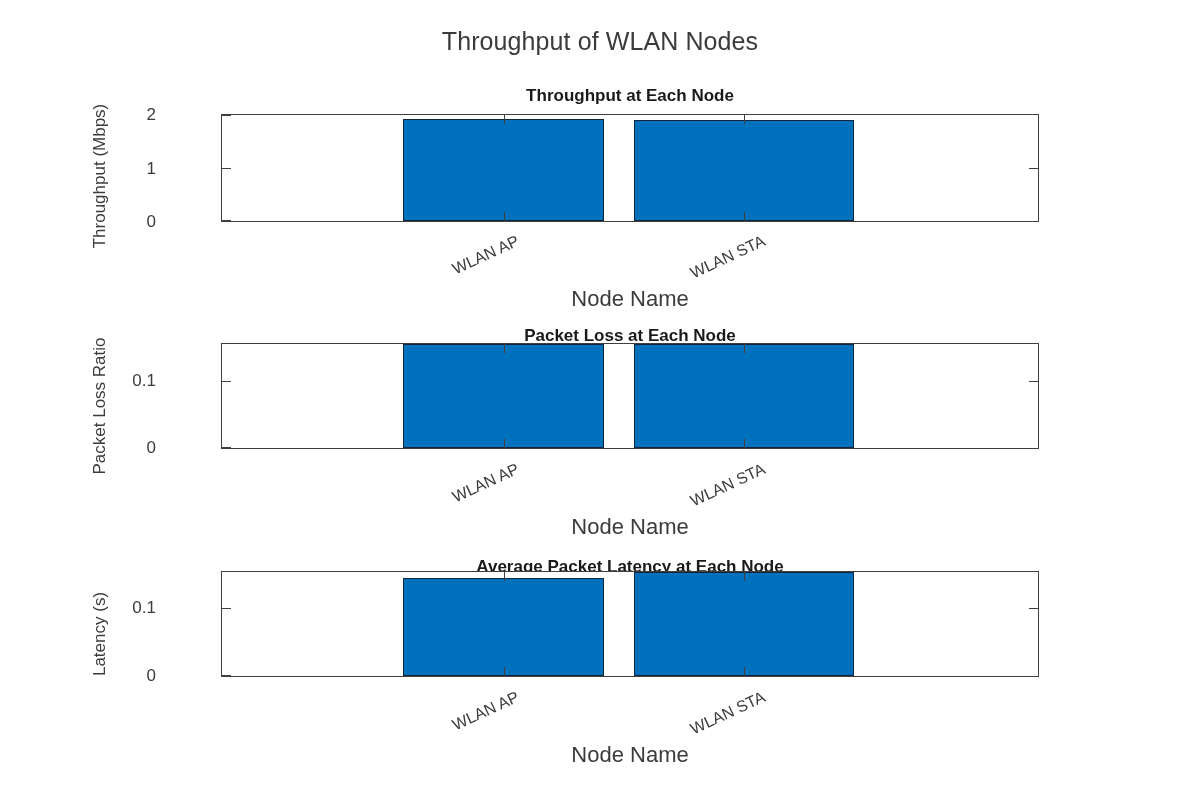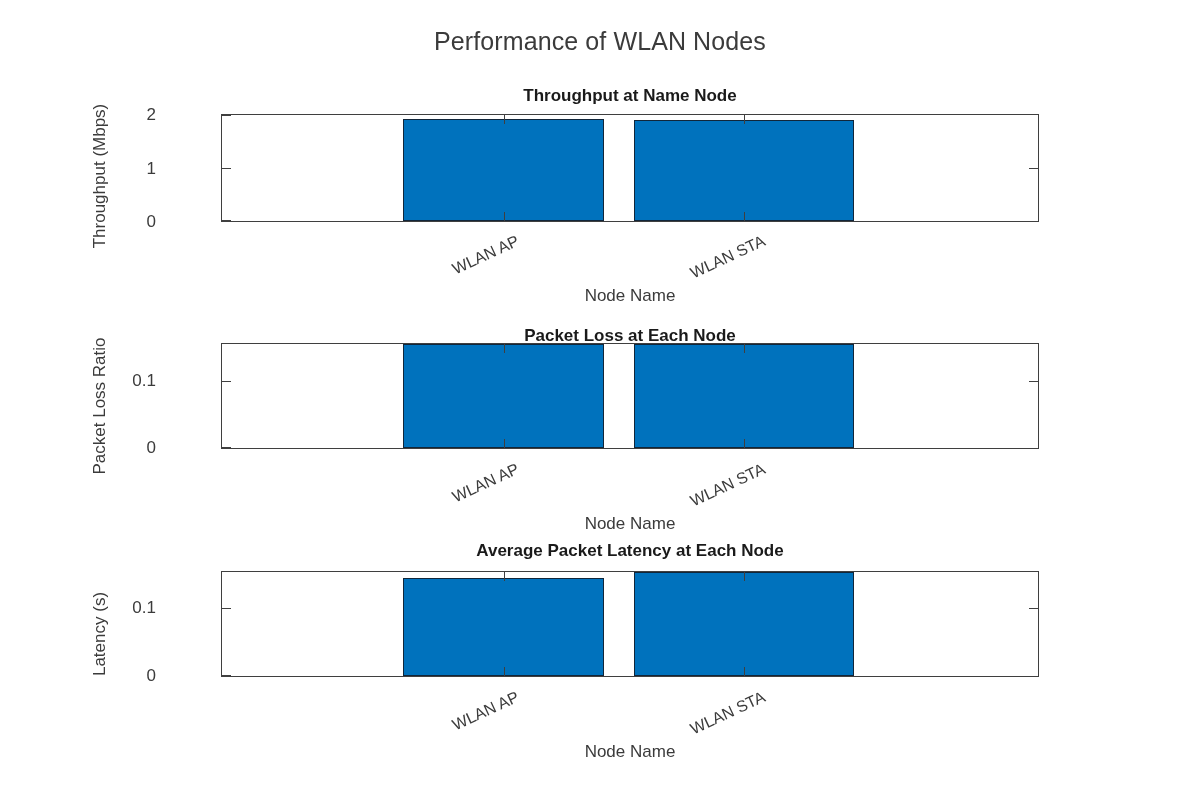--- a/index.html
+++ b/index.html
@@ -129,52 +129,52 @@
     white-space: nowrap;
     transform: rotate(-90deg);
     transform-origin: center center;
   }
 
   .xlabel {
     position: absolute;
     left: 221px;
     width: 818px;
     text-align: center;
-    font-size: 17px;
+    font-size: 22px;
     color: #3b3b3b;
     white-space: nowrap;
   }
 
   
   #sp1 .sp-title { top: 86px; }
   #sp1 .axes     { top: 114px; height: 108px; }
   #sp1 .ylabel   { left: -10px; top: 166px; width: 220px; text-align: center; }
   #sp1 .xlabel   { top: 286px; }
 
   
   #sp2 .sp-title { top: 326px; }
   #sp2 .axes     { top: 343px; height: 106px; }
   #sp2 .ylabel   { left: -30px; top: 396px; width: 260px; text-align: center; }
   #sp2 .xlabel   { top: 514px; }
 
   
-  #sp3 .sp-title { top: 541px; }
+  #sp3 .sp-title { top: 557px; }
   #sp3 .axes     { top: 571px; height: 106px; }
   #sp3 .ylabel   { left: -20px; top: 624px; width: 240px; text-align: center; }
   #sp3 .xlabel   { top: 742px; }
 </style>
 </head>
 <body>
 
 <div id="figure">
 
-  <div class="fig-title">Performance of WLAN Nodes</div>
+  <div class="fig-title">Throughput of WLAN Nodes</div>
 
   <div class="subplot" id="sp1">
-    <div class="sp-title">Throughput at Name Node</div>
+    <div class="sp-title">Throughput at Each Node</div>
 
     <div class="ylabel">Throughput (Mbps)</div>
 
     <div class="axes">
       <div class="bars-layer">
         <div class="bar" style="left:22.2%; width:24.6%; height:96.5%;"></div>
         <div class="bar" style="left:50.5%; width:27.0%; height:95.0%;"></div>
       </div>
 
       <div class="ytick-mark" style="top:0;"></div>

